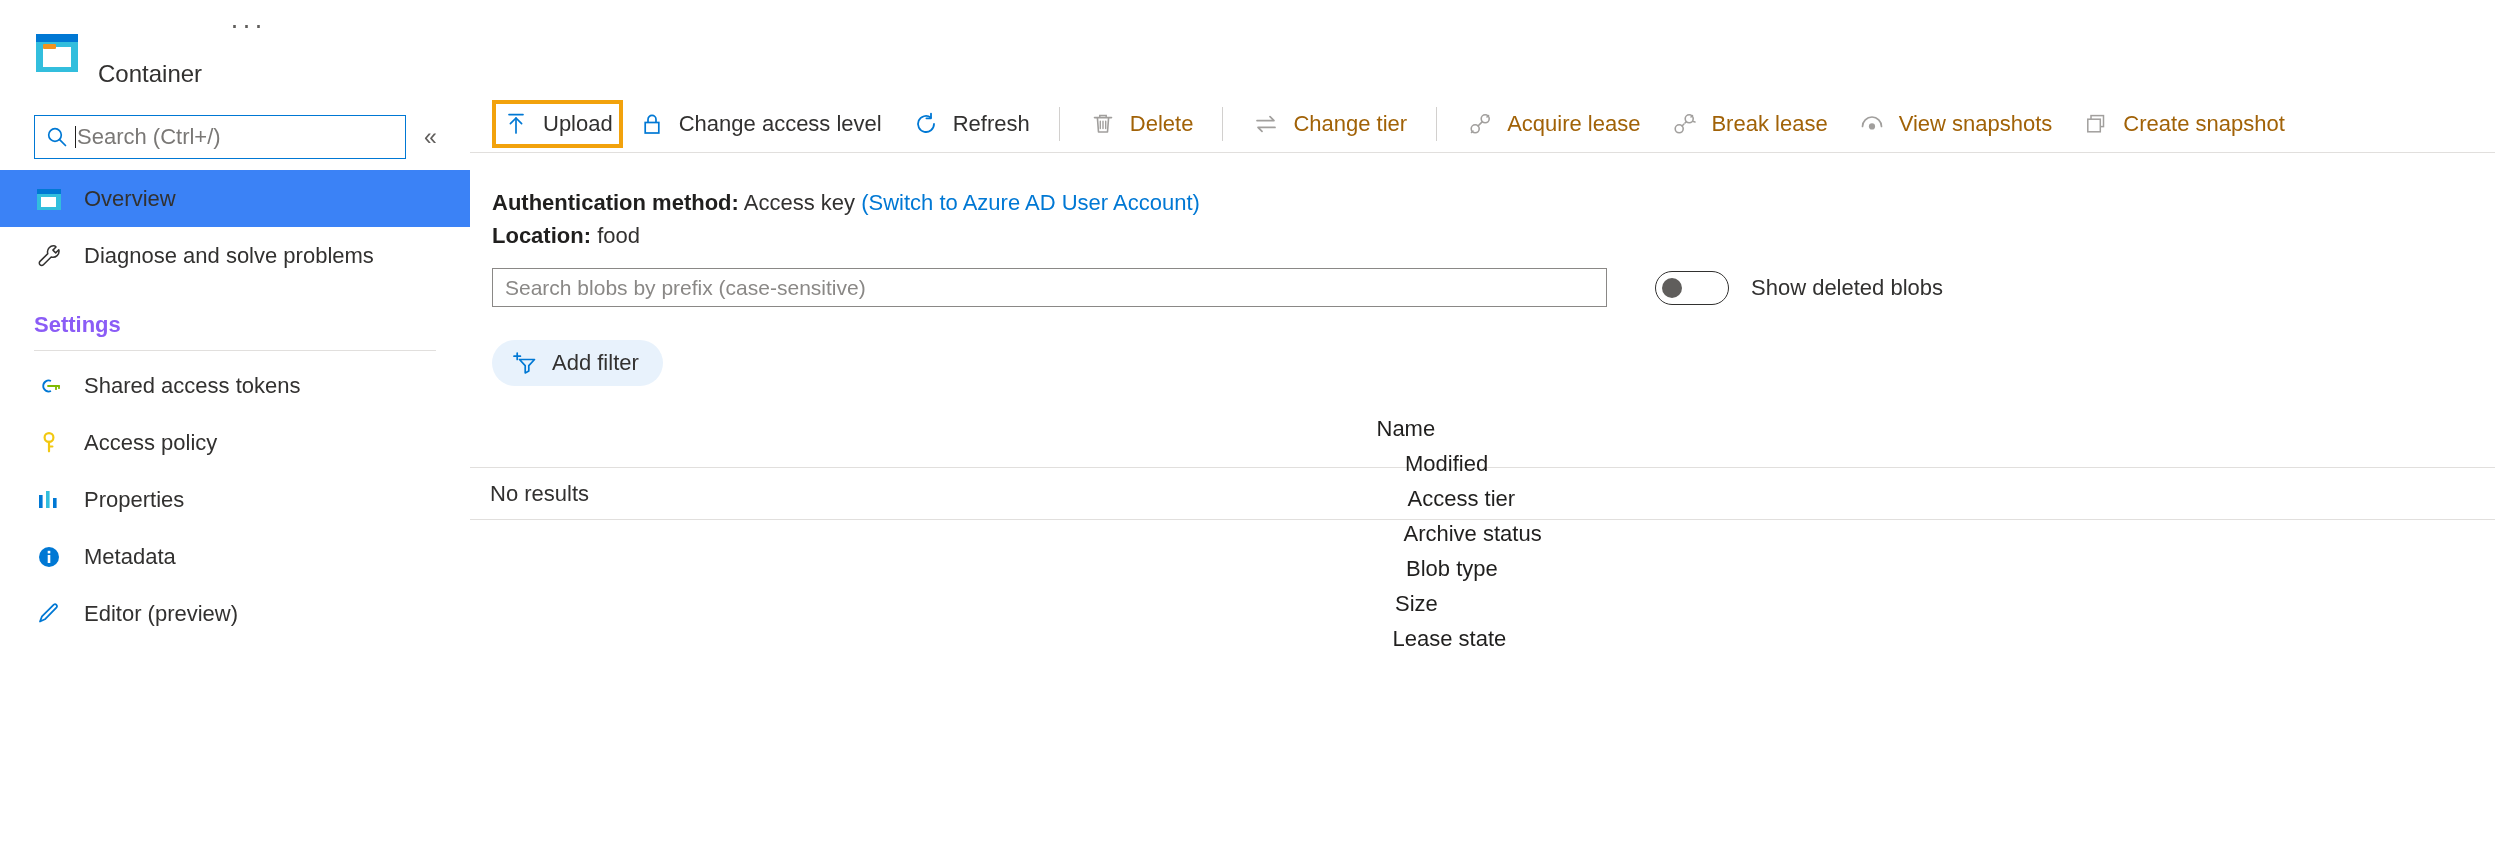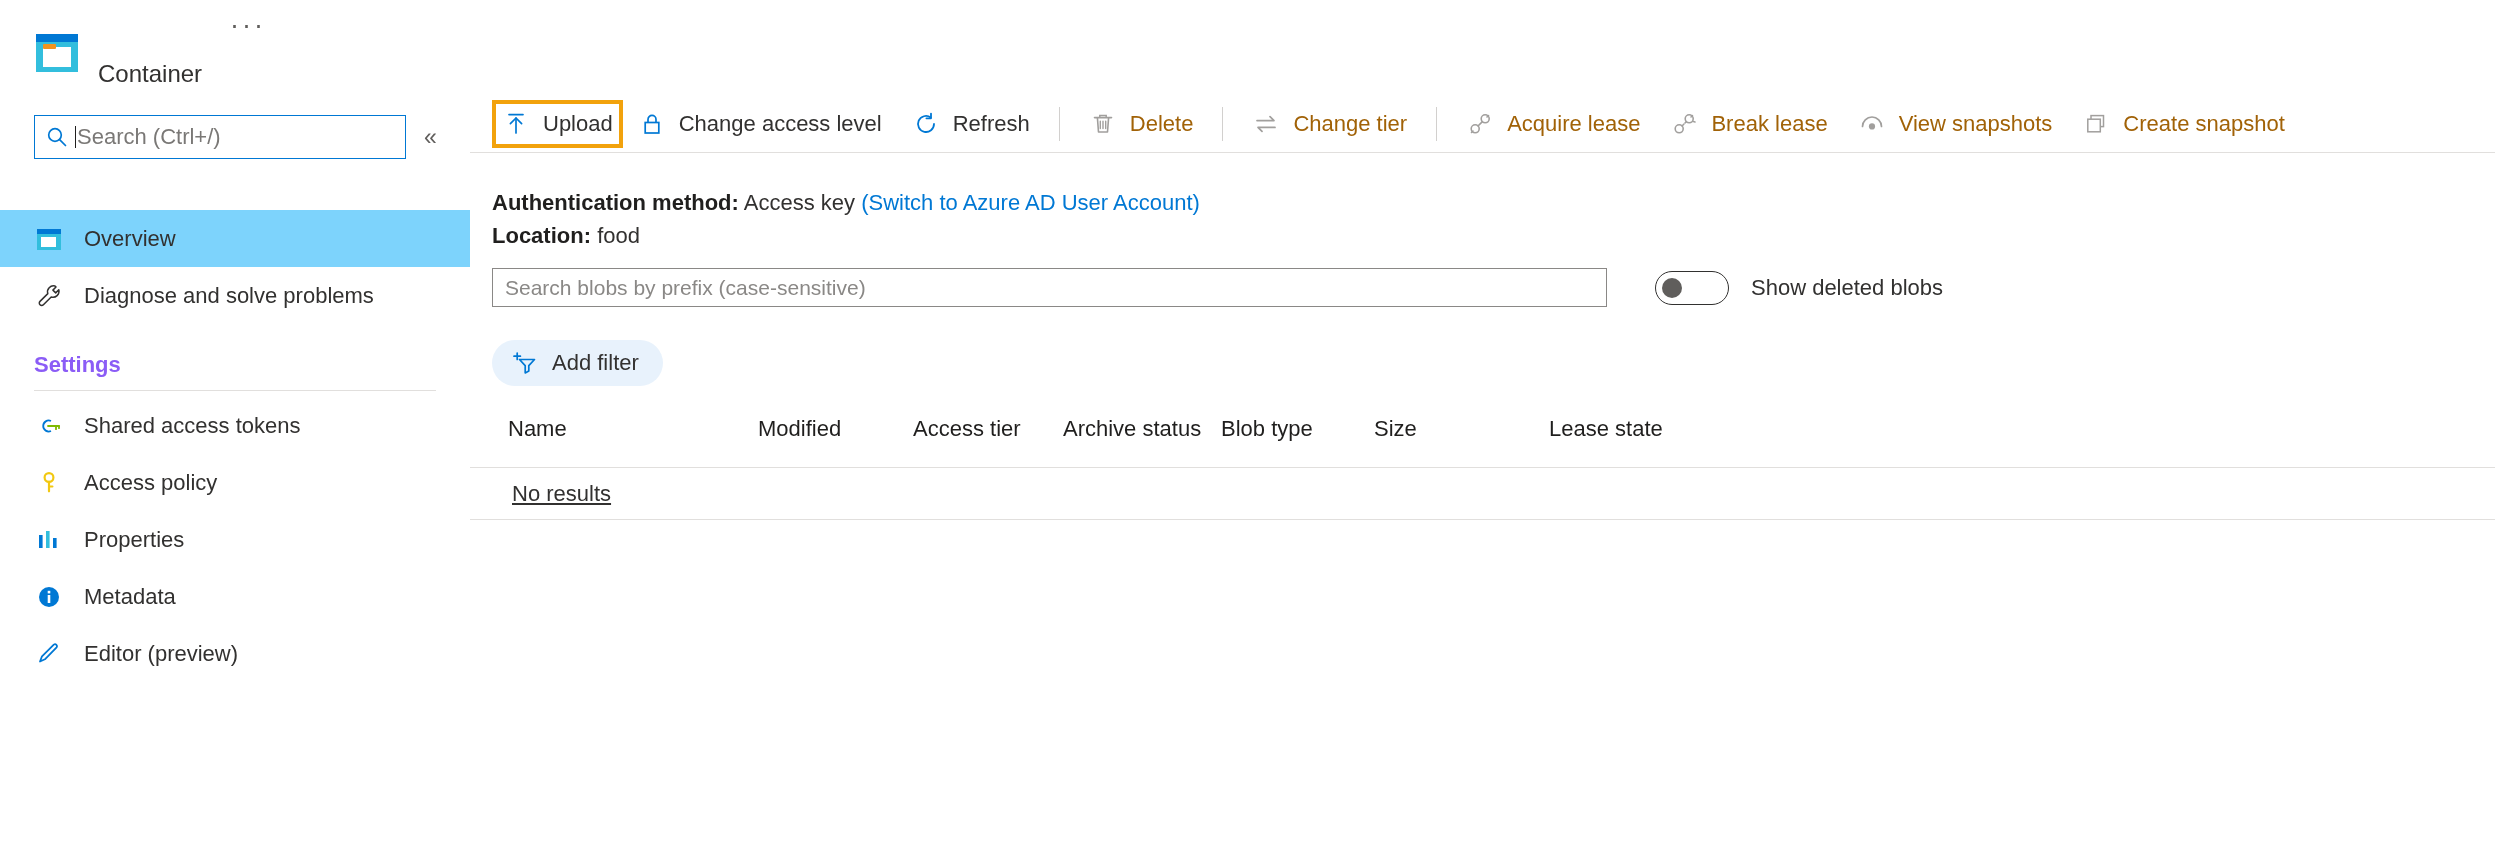--- a/index.html
+++ b/index.html
@@ -102,21 +102,21 @@
   .nav-list { position: absolute; left: 0; top: 170px; width: 470px; }
   .nav-item {
     display: flex; align-items: center;
     height: 57px;
     padding-left: 34px;
     cursor: pointer;
     font-size: 22px;
     color: #323130;
     white-space: nowrap;
   }
-  .nav-item.selected { background: #7dd3fc; margin-top: 40px; }
+  .nav-item.selected { background: #3b82f6; }
   .nav-item .ico {
     width: 30px; height: 30px;
     margin-right: 20px;
     flex: 0 0 auto;
     display: flex; align-items: center; justify-content: center;
   }
   .nav-group-title {
     padding: 28px 0 8px 34px;
     font-size: 22px;
     font-weight: bold;
@@ -252,23 +252,24 @@
   }
   .add-filter .ico { width: 30px; height: 26px; margin-right: 12px; display:flex; align-items:center; }
 
   .grid {
     position: absolute;
     left: 0; top: 416px;
     width: 2025px;
   }
   .grid-head {
     display: flex;
-    align-items: flex-start;
+    align-items: center;
     height: 52px;
     border-bottom: 1px solid #e1dfdd;
+    flex-direction: column;
   }
   .grid-head .cell {
     font-size: 22px;
     color: #201f1e;
     padding-bottom: 9px;
     white-space: nowrap;
     cursor: pointer;
   }
   .grid-row {
     display: flex;
@@ -281,21 +282,21 @@
     color: #323130;
     white-space: nowrap;
   }
   .c-name     { width: 288px; padding-left: 38px; }
   .c-mod      { width: 155px; }
   .c-tier     { width: 150px; }
   .c-arch     { width: 158px; }
   .c-type     { width: 153px; }
   .c-size     { width: 175px; }
   .c-lease    { width: 180px; }
-  .col-off-name { margin-left: 42px; text-decoration: underline; }
+  .col-off-name { margin-left: 20px; }
 </style>
 </head>
 <body>
 
 <div id="app">
 
   <button class="close-btn" title="Close">
     <svg width="24" height="24" viewBox="0 0 24 24">
       <path d="M3 3 L21 21 M21 3 L3 21" stroke="#323130" stroke-width="1.8" fill="none"></path>
     </svg>

